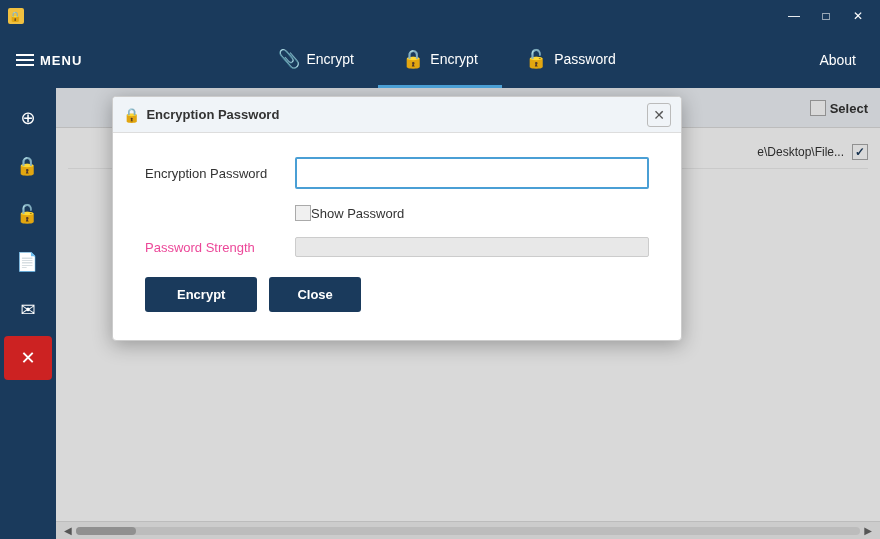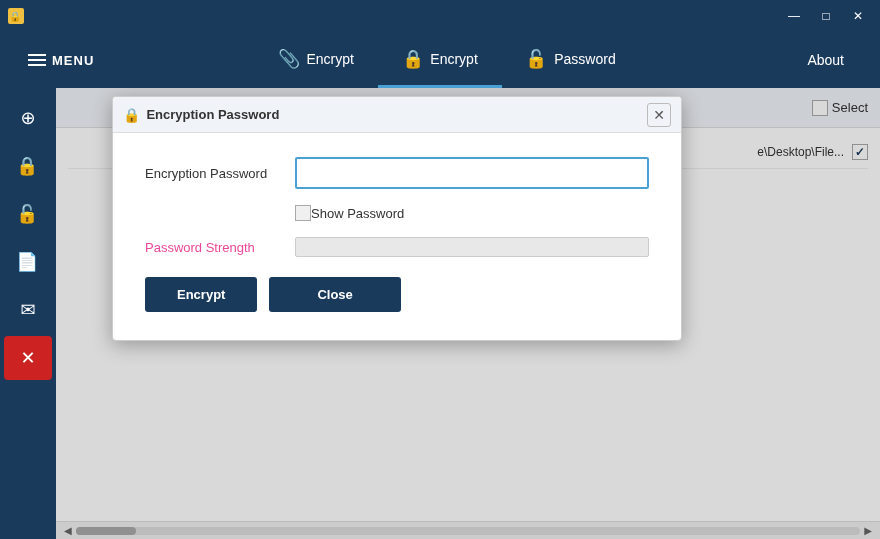--- a/index.html
+++ b/index.html
@@ -63,21 +63,21 @@
       height: calc(539px - 32px);
       background: #e8eef4;
     }
 
     
     .nav-bar {
       background: #1a3a5c;
       height: 56px;
       display: flex;
       align-items: center;
-      padding: 0 12px;
+      padding: 0 0;
       position: relative;
     }
     .nav-menu {
       display: flex;
       align-items: center;
       gap: 6px;
       padding: 0 16px;
       color: white;
       cursor: pointer;
       height: 100%;
@@ -172,24 +172,24 @@
       background: #f0f4f8;
       height: 40px;
       display: flex;
       align-items: center;
       justify-content: flex-end;
       padding: 0 12px;
       border-bottom: 1px solid #ddd;
     }
     .select-btn {
       display: flex;
-      align-items: flex-start;
+      align-items: flex-end;
       gap: 4px;
       font-size: 13px;
-      font-weight: normal;
+      font-weight: bold;
       color: #333;
     }
     .select-checkbox {
       width: 16px;
       height: 16px;
       border: 1px solid #aaa;
       background: white;
     }
     .content-body {
       padding: 8px 12px;
@@ -391,21 +391,21 @@
       padding: 10px 32px;
       font-size: 13px;
       font-weight: bold;
       cursor: pointer;
     }
     .btn-close {
       background: #1a3a5c;
       color: white;
       border: none;
       border-radius: 3px;
-      padding: 10px 48px;
+      padding: 10px 28px;
       font-size: 13px;
       font-weight: bold;
       cursor: pointer;
     }
   </style>
 </head>
 <body>
 
 <div class="title-bar">
   <div class="title-bar-left">

